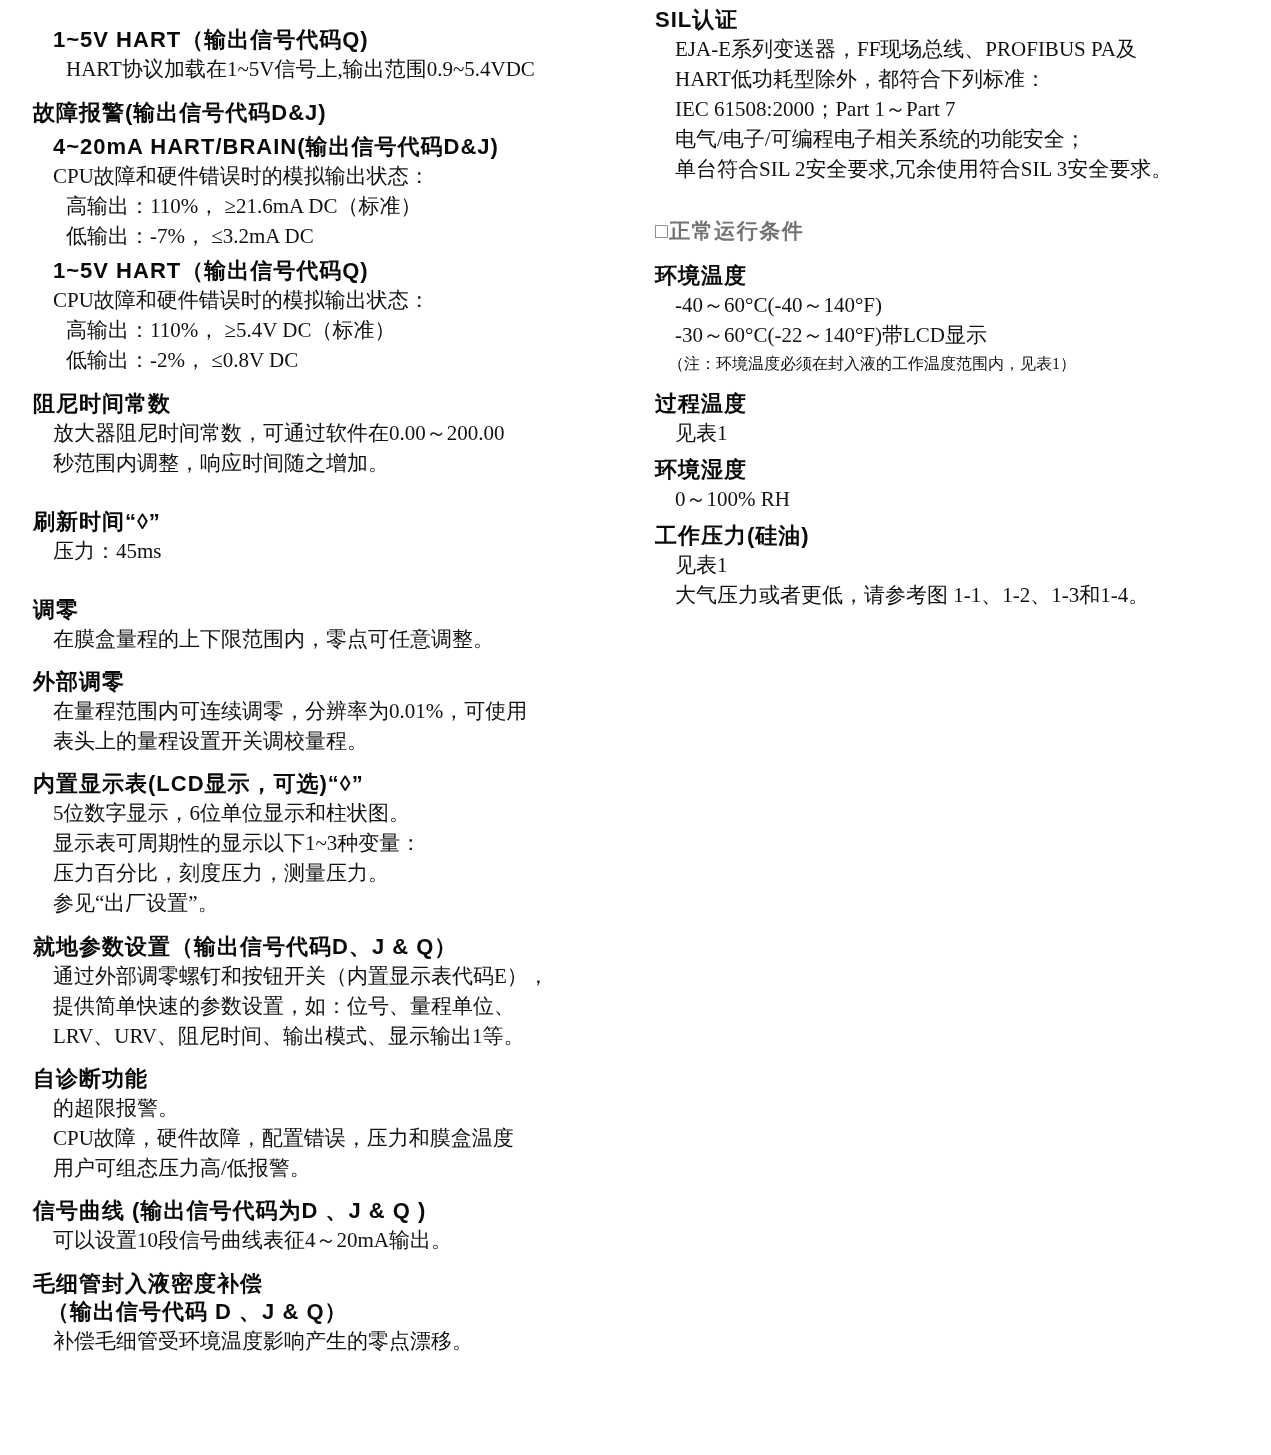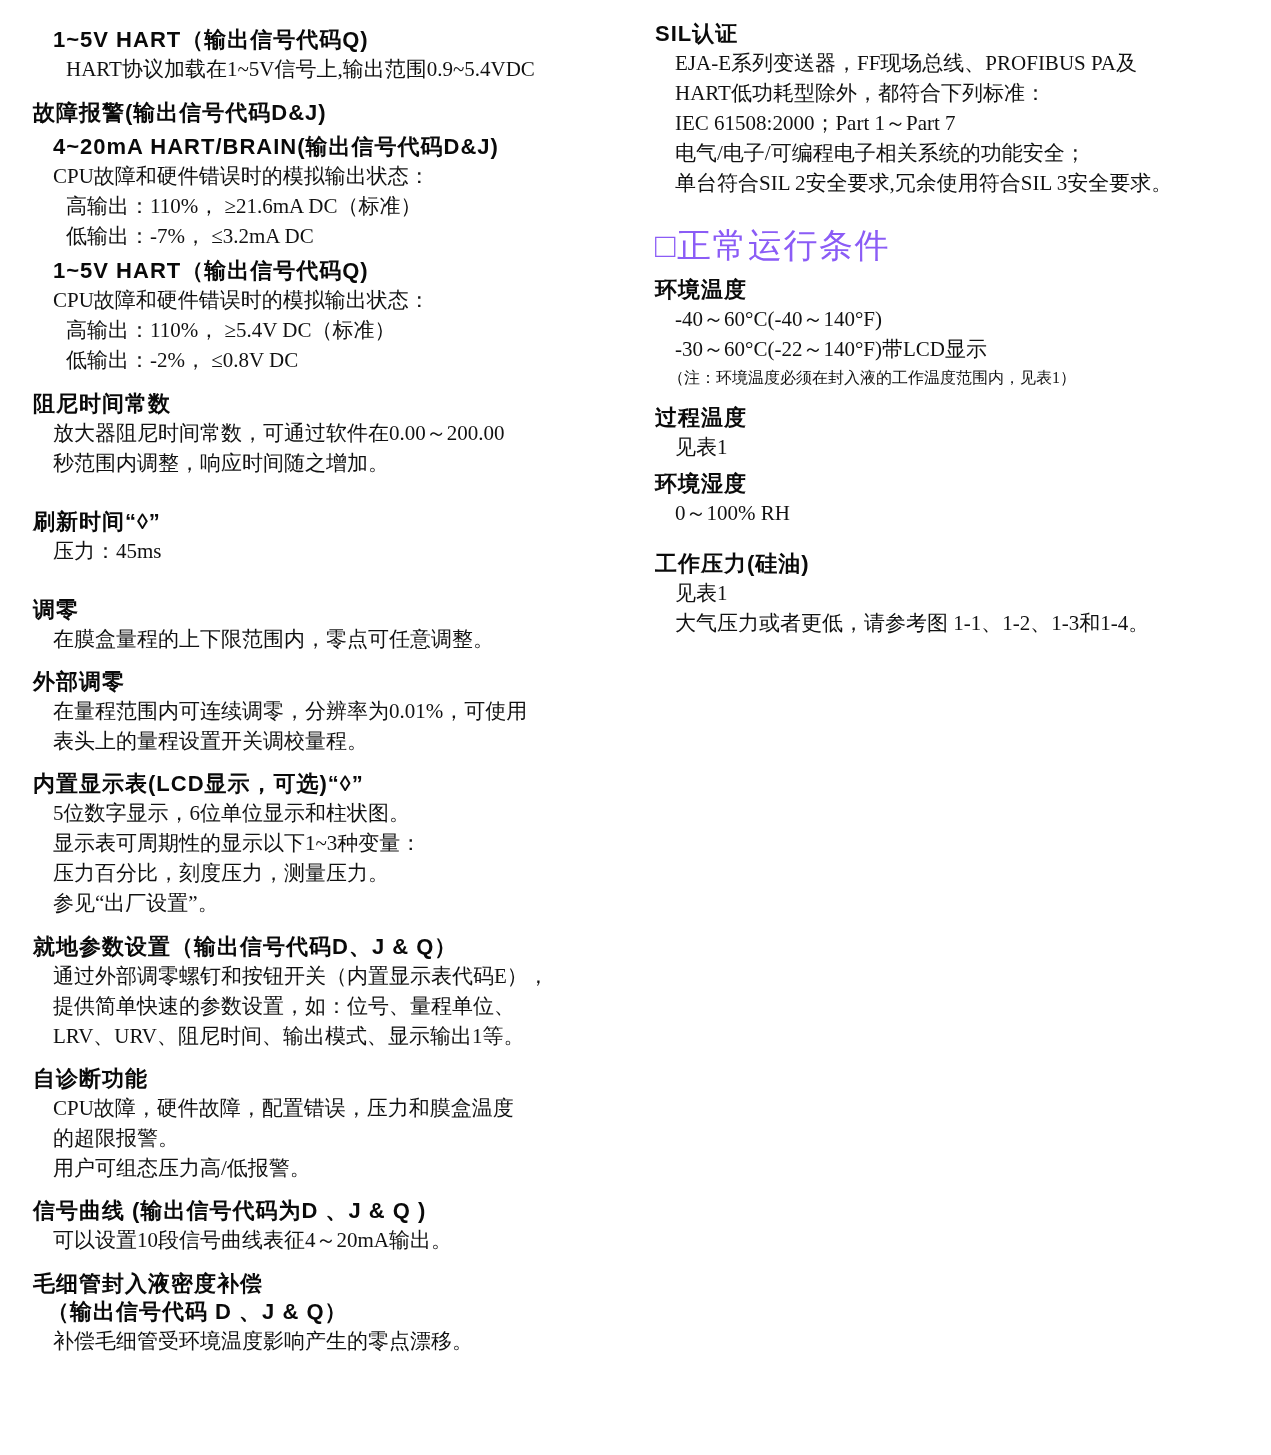--- a/index.html
+++ b/index.html
@@ -8,32 +8,32 @@
     width:1271px; height:1455px;
     font-family:"Liberation Serif","DejaVu Serif",serif;
     color:#111111;
   }
   .page {
     position:relative; width:1271px; height:1455px;
     background:#ffffff; overflow:hidden;
   }
   .col { position:absolute; top:0; }
   .col-left  { left:33px;  width:585px; padding-top:26px; }
-  .col-right { left:655px; width:600px; padding-top:20px; }
+  .col-right { left:655px; width:600px; padding-top:6px; }
 
   .h1, .h2 {
     font-family:"Liberation Sans","DejaVu Sans",sans-serif;
     font-weight:700; font-size:22px; line-height:28px;
     letter-spacing:1px; color:#0a0a0a;
   }
   .h2 { margin-left:20px; }
   .h1-big {
     font-family:"Liberation Sans","DejaVu Sans",sans-serif;
-    font-weight:400; font-size:34px; line-height:34px;
-    letter-spacing:1.5px; color:#8b5cf6;
+    font-weight:700; font-size:21px; line-height:34px;
+    letter-spacing:1.5px; color:#737373;
   }
   .body-line {
     font-size:21px; line-height:30px; margin-left:20px;
     white-space:nowrap;
   }
   .ind2 { margin-left:33px; }
   .note-line {
     font-size:16px; line-height:22px; margin-left:13px;
     white-space:nowrap; padding-top:3px;
   }
@@ -103,22 +103,22 @@
 
     <section class="sec">
       <div class="h1">就地参数设置（输出信号代码D、J &amp; Q）</div>
       <p class="body-line">通过外部调零螺钉和按钮开关（内置显示表代码E），</p>
       <p class="body-line">提供简单快速的参数设置，如：位号、量程单位、</p>
       <p class="body-line">LRV、URV、阻尼时间、输出模式、显示输出1等。</p>
     </section>
 
     <section class="sec gap-md">
       <div class="h1">自诊断功能</div>
+      <p class="body-line">的超限报警。</p>
       <p class="body-line">CPU故障，硬件故障，配置错误，压力和膜盒温度</p>
-      <p class="body-line">的超限报警。</p>
       <p class="body-line">用户可组态压力高/低报警。</p>
     </section>
 
     <section class="sec gap-md">
       <div class="h1">信号曲线 (输出信号代码为D 、J &amp; Q )</div>
       <p class="body-line">可以设置10段信号曲线表征4～20mA输出。</p>
     </section>
 
     <section class="sec">
       <div class="h1">毛细管封入液密度补偿</div>
@@ -152,21 +152,21 @@
       <div class="sec">
         <div class="h1">过程温度</div>
         <p class="body-line">见表1</p>
       </div>
 
       <div style="margin-top:8px">
         <div class="h1">环境湿度</div>
         <p class="body-line">0～100% RH</p>
       </div>
 
-      <div style="margin-top:22px">
+      <div style="margin-top:8px">
         <div class="h1">工作压力(硅油)</div>
         <p class="body-line">见表1</p>
         <p class="body-line">大气压力或者更低，请参考图 1-1、1-2、1-3和1-4。</p>
       </div>
     </section>
 
   </div>
 
 </div>
 

